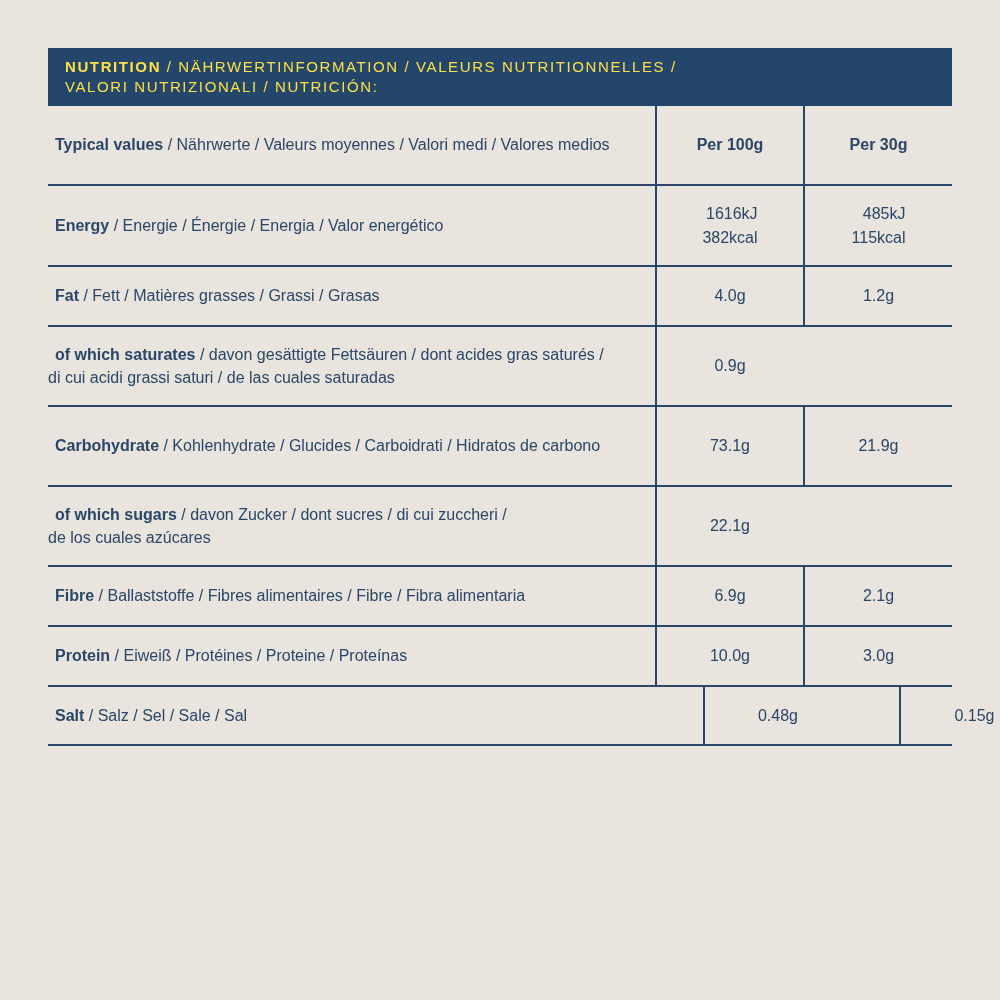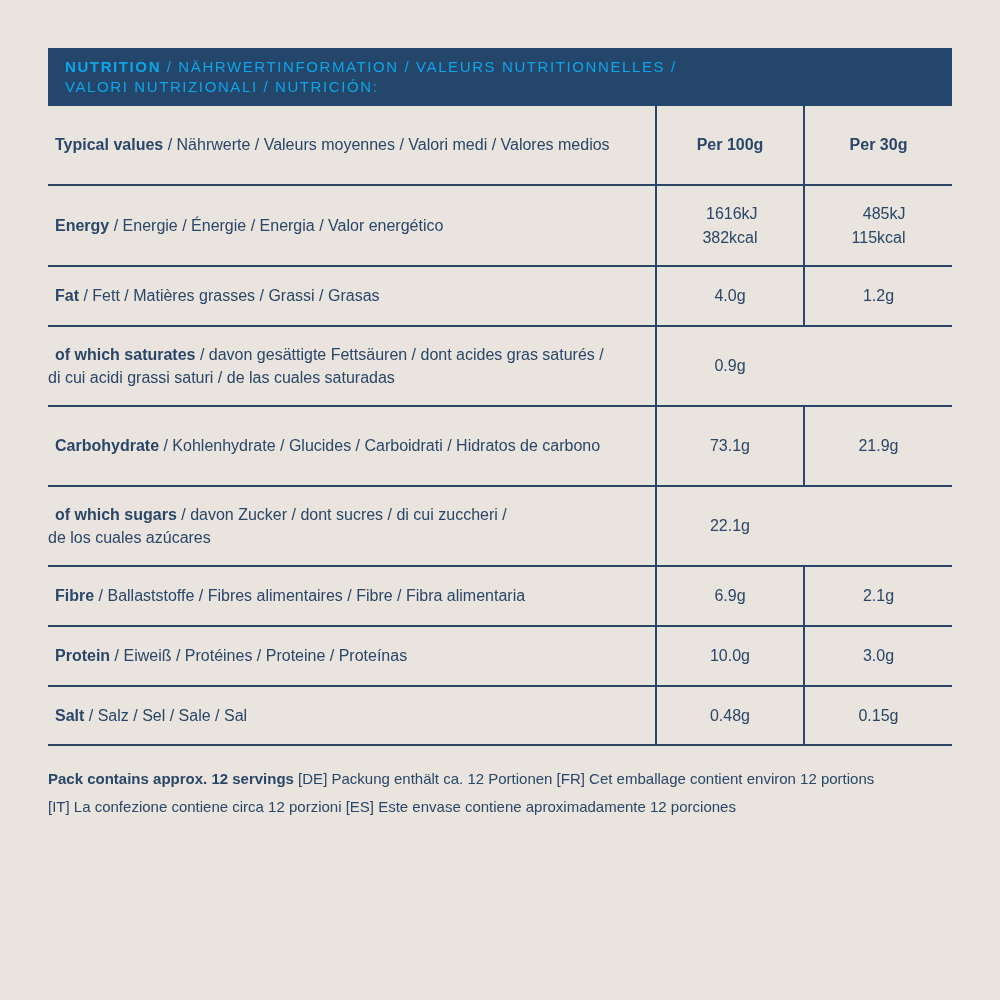--- a/index.html
+++ b/index.html
@@ -13,21 +13,21 @@
   .label-panel {
     position: absolute;
     left: 48px; top: 48px;
     width: 904px;
   }
   
   .title-bar {
     width: 100%;
     height: 58px;
     background: #24466b;
-    color: #0ea5e9;
+    color: #fde047;
     display: flex;
     align-items: center;
     padding-left: 17px;
     padding-right: 10px;
   }
   .title-bar .bar-text {
     font-size: 15px;
     letter-spacing: 1.6px;
     line-height: 1.35;
     font-weight: 500;
@@ -37,21 +37,21 @@
   
   .nutri-table { width: 100%; }
   .t-row {
     display: grid;
     grid-template-columns: 607px 148px 149px;
     border-bottom: 2px solid #2a4668;
   }
   .h80 { height: 80px; }
   .h81 { height: 81px; }
   .h60 { height: 60px; }
-  .h59 { height: 59px; }
+  .h59 { height: 59px; gap: 48px; }
   .cell-label {
     display: flex;
     align-items: center;
     font-size: 16px;
     line-height: 1.45;
     padding-right: 16px;
   }
   .cell-label .lbl { white-space: pre-line; }
   .cell-label b { font-weight: 700; margin-left: 7px; }
   .cell-val {
@@ -155,16 +155,14 @@
     <div class="t-row h59">
       <div class="cell-label">
           <span class="lbl"><b>Salt</b><span> / Salz / Sel / Sale / Sal</span></span>
         </div>
       <div class="cell-val">0.48g</div>
       <div class="cell-val">0.15g</div>
     </div>
 
   </div>
 
-  <div class="pack-note"><b>Pack contains approx. 12 servings</b><span> [DE] Packung enthält ca. 12 Portionen [FR] Cet emballage contient environ 12 portions
-[IT] La confezione contiene circa 12 porzioni [ES] Este envase contiene aproximadamente 12 porciones</span></div>
 
 </div>
 
 </body></html>

